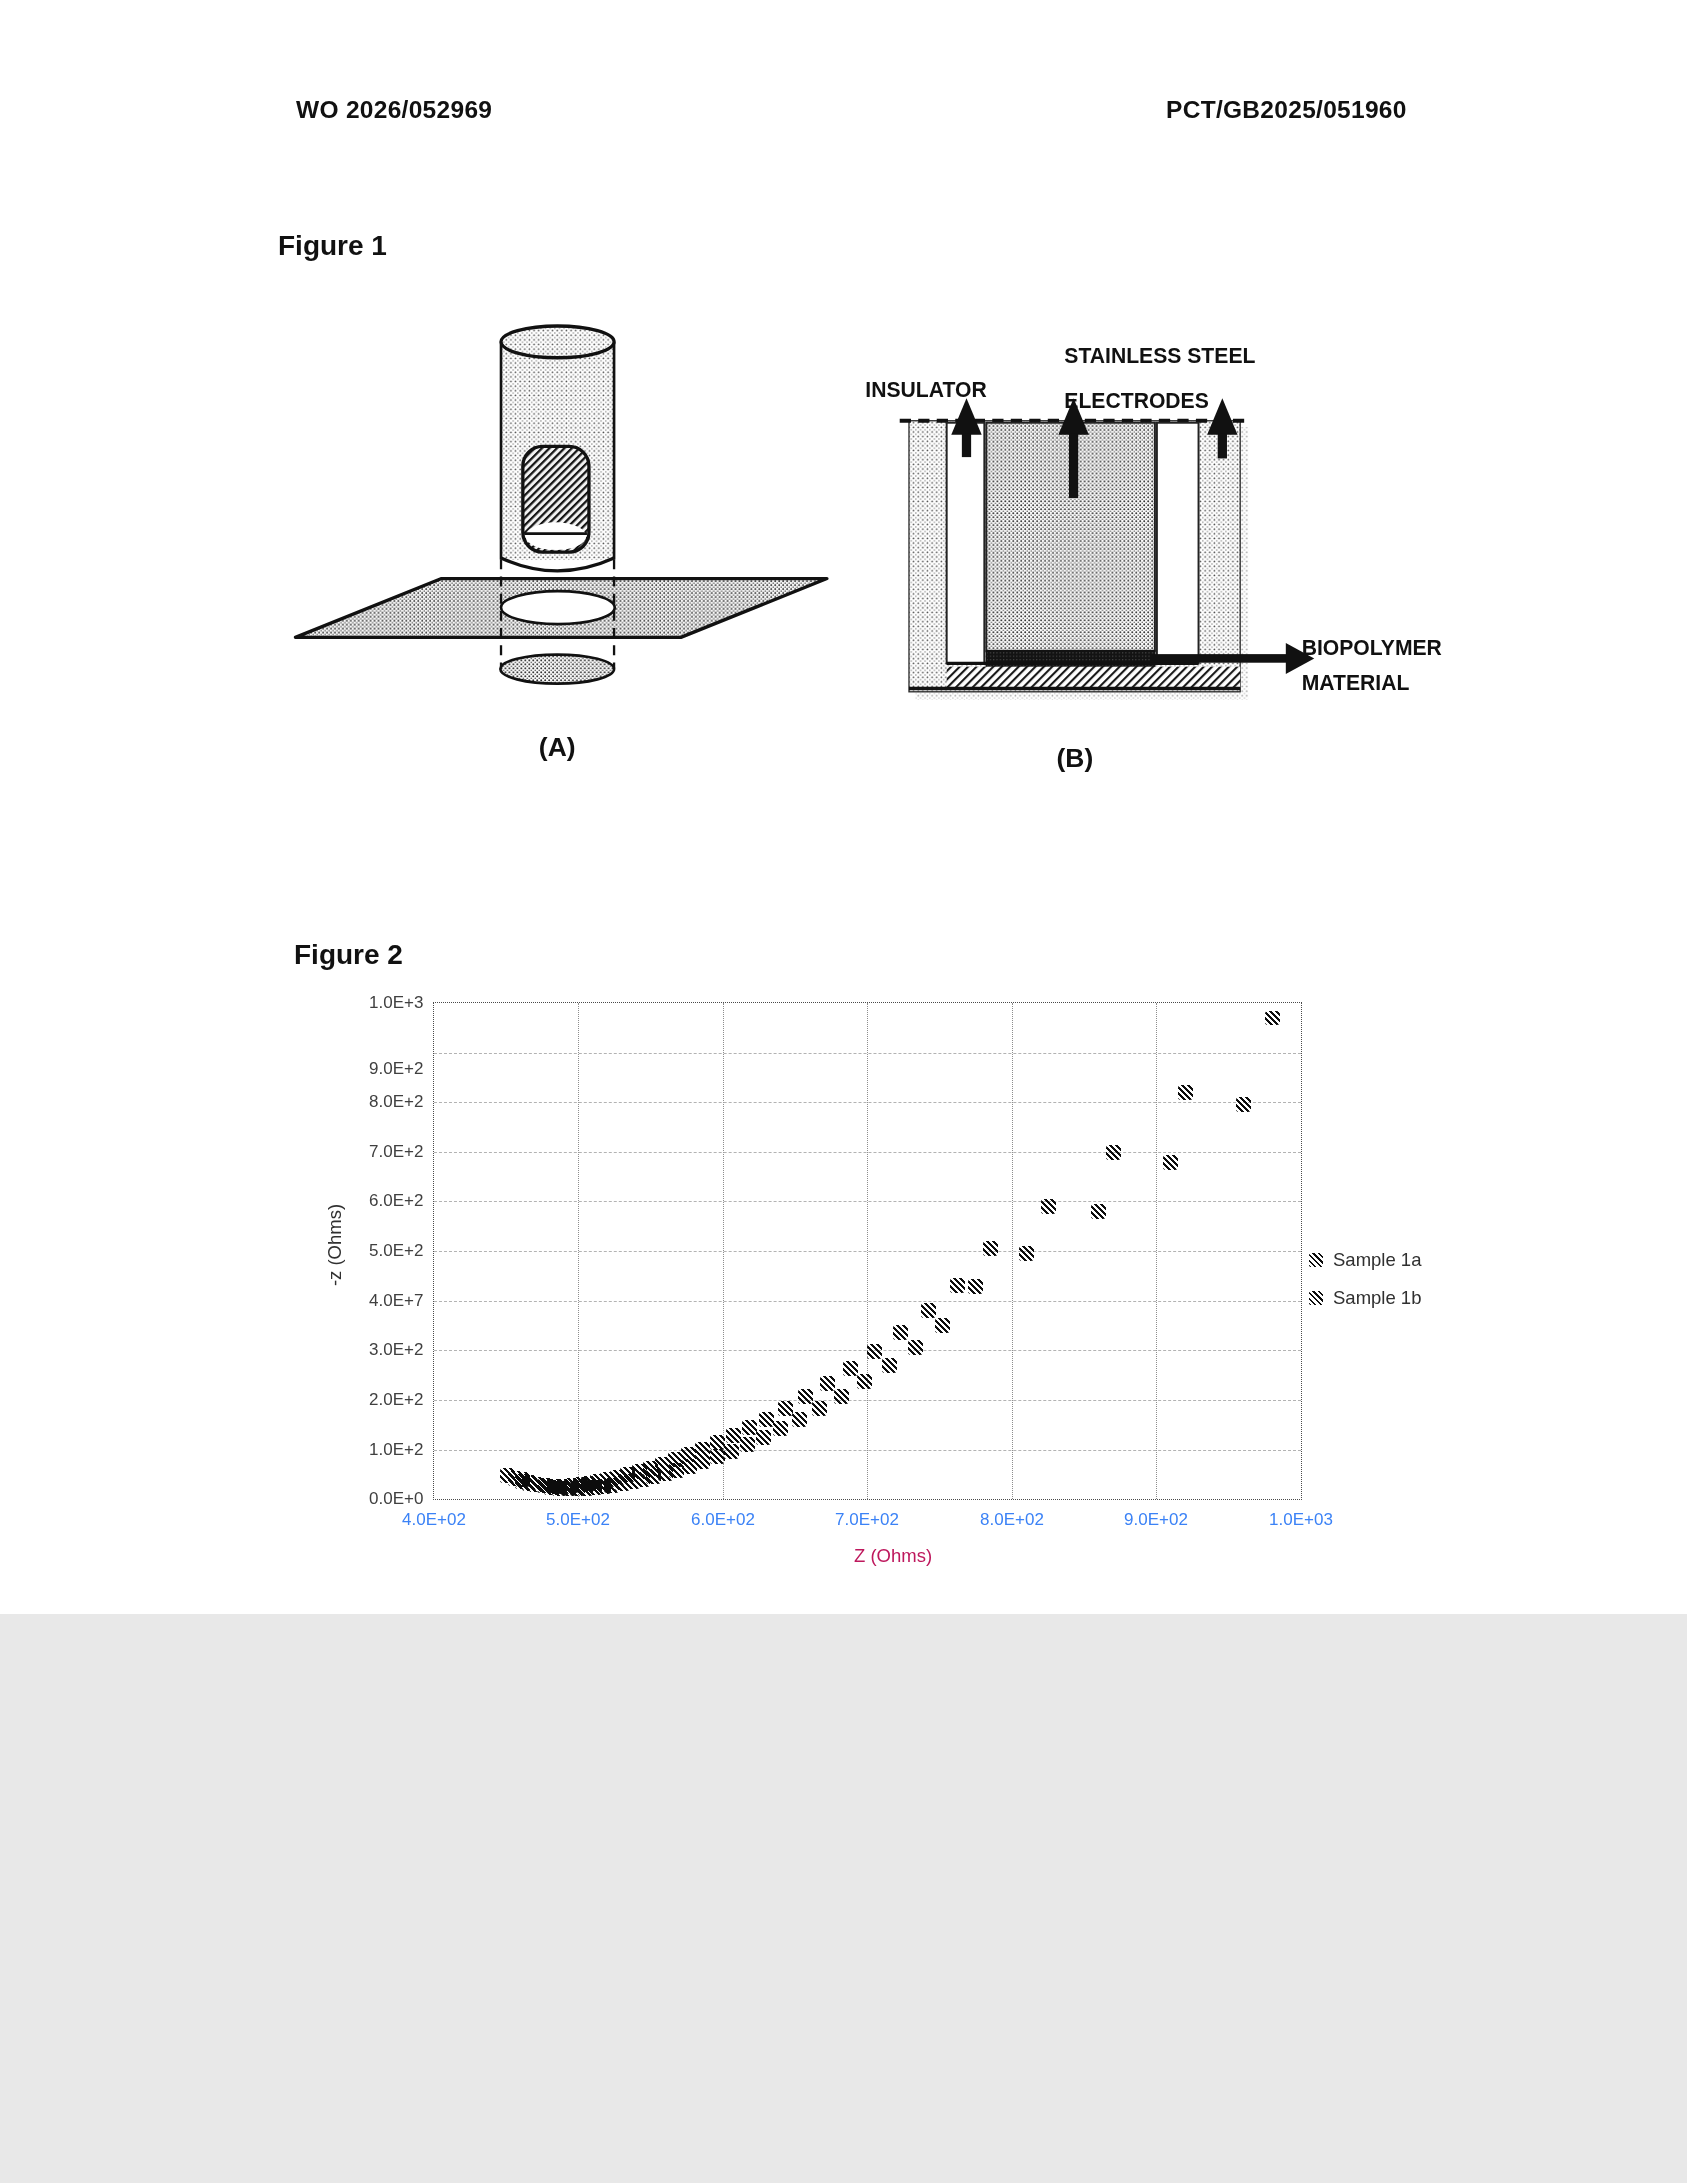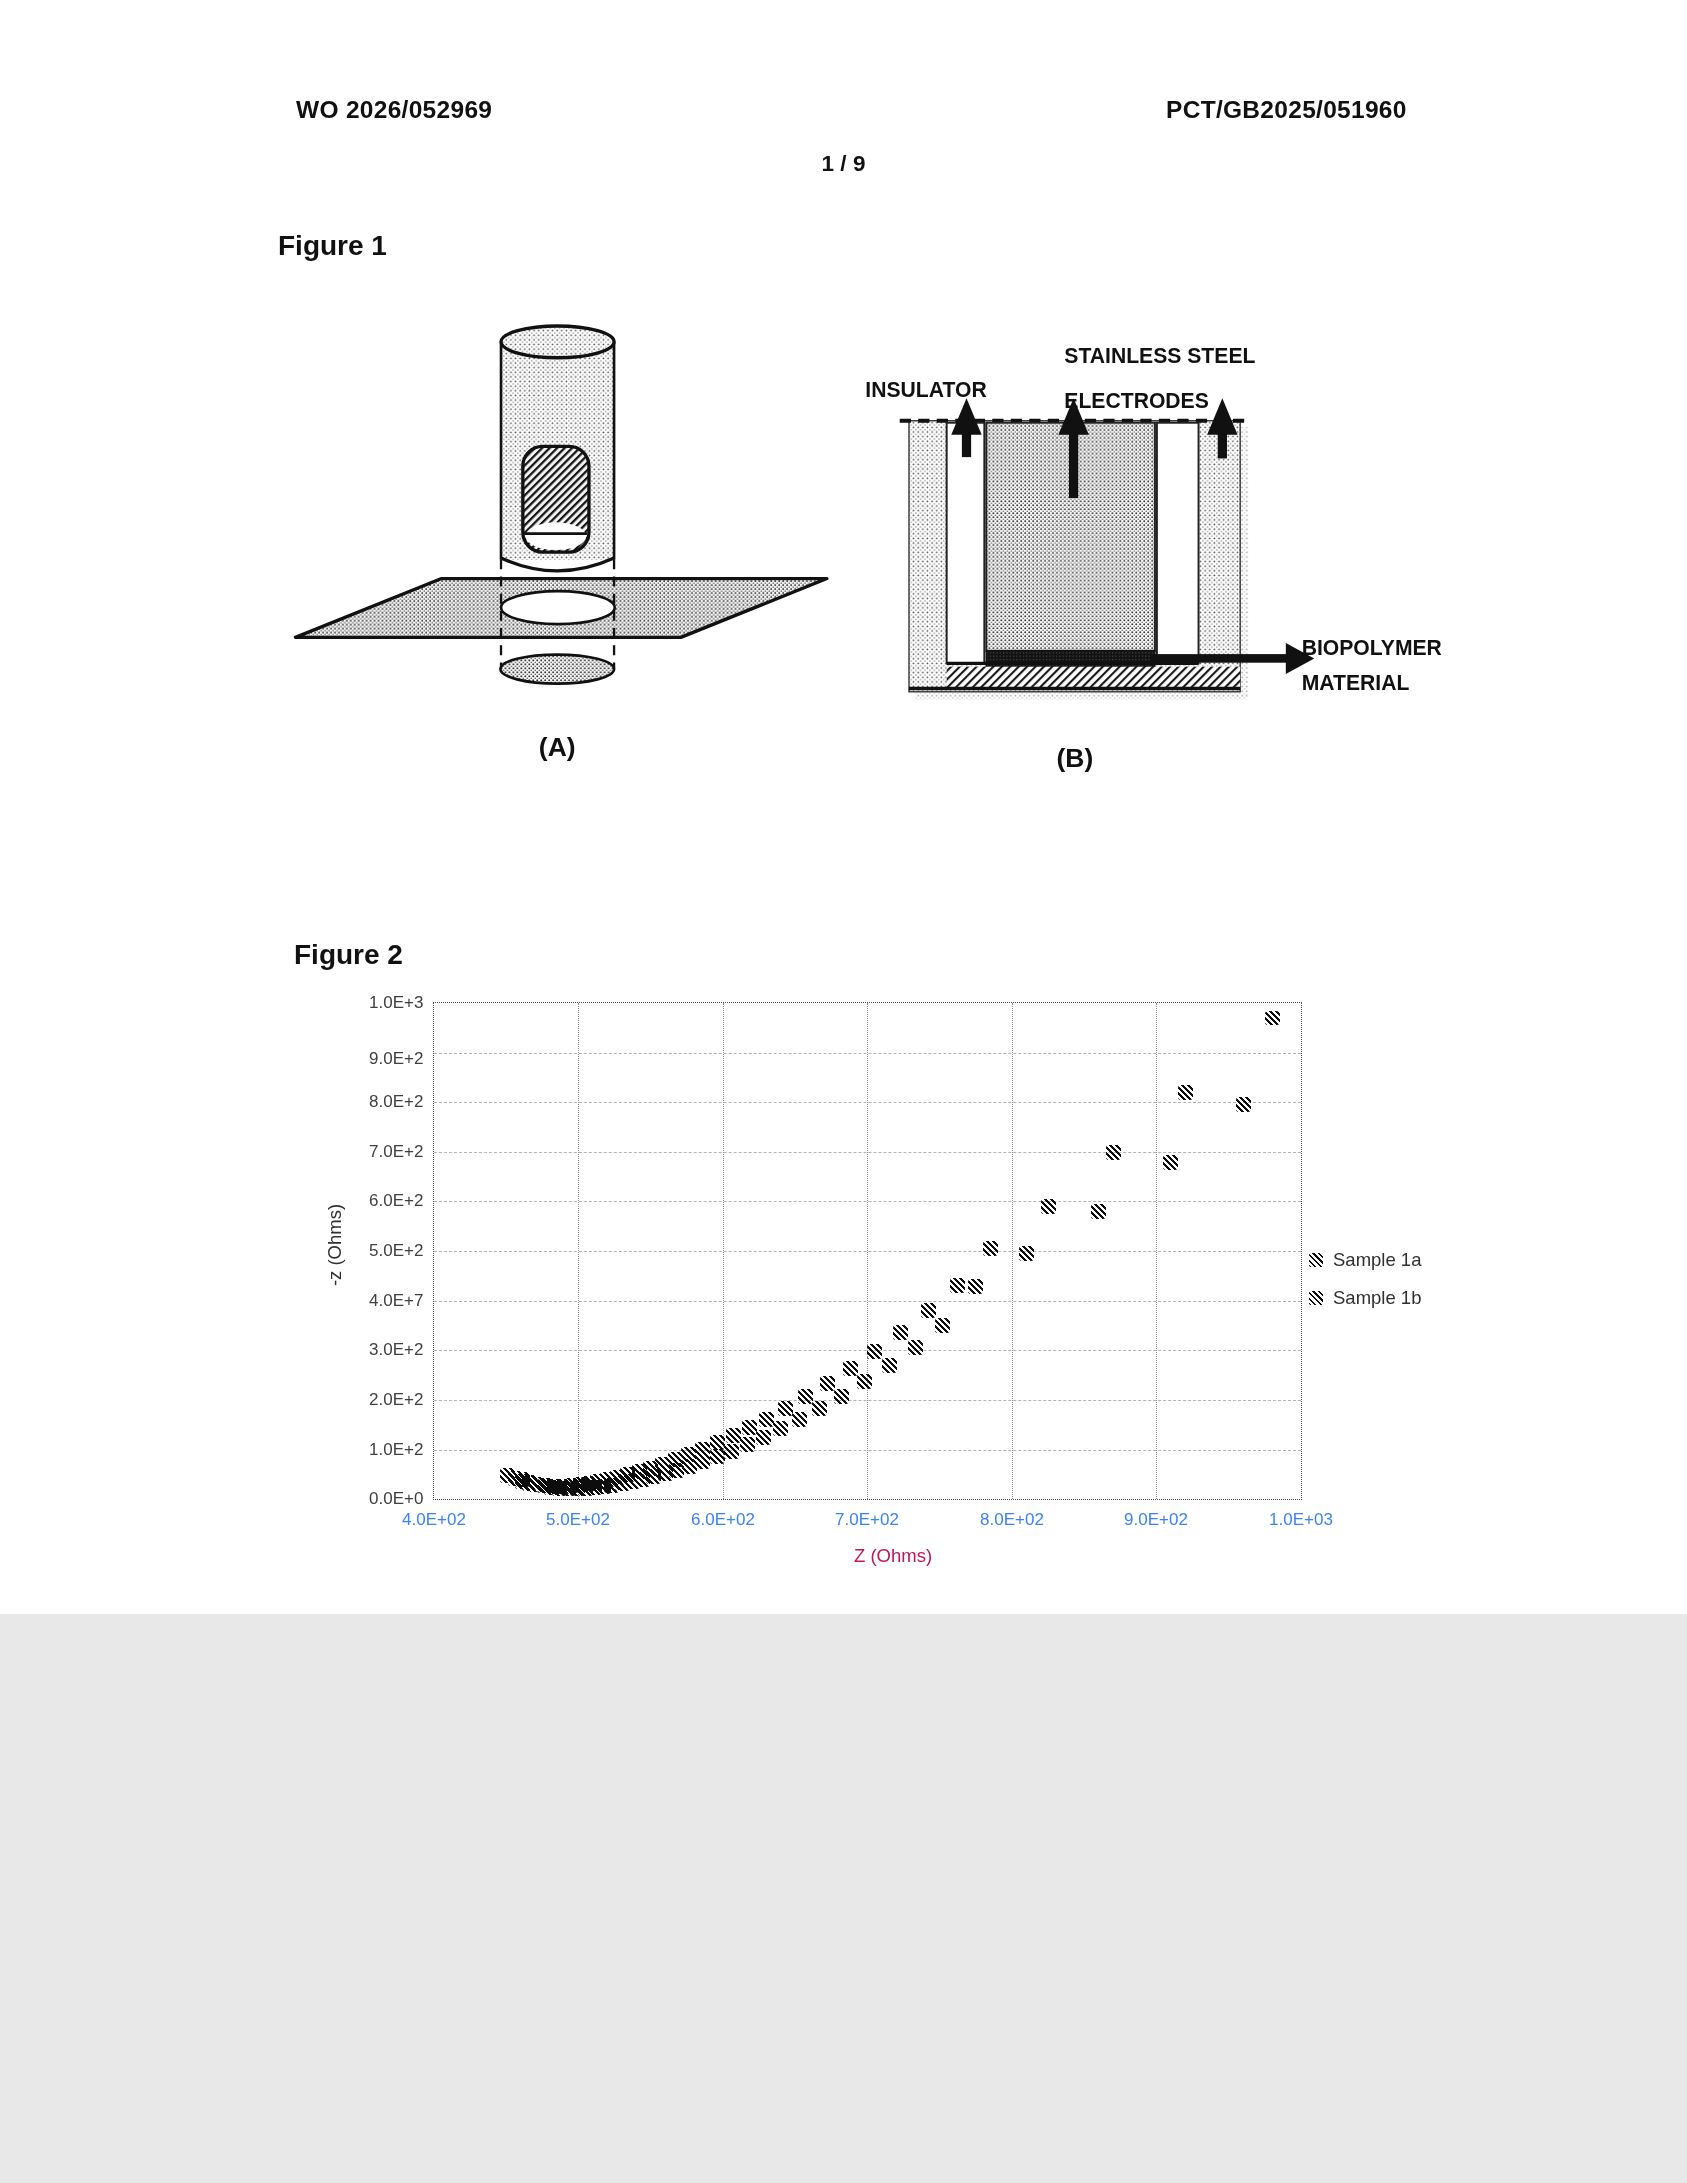--- a/index.html
+++ b/index.html
@@ -33,21 +33,20 @@
 
   svg text{font-family:"Liberation Sans",sans-serif;}
 </style>
 </head>
 <body>
 
 <div id="page">
 
   <div class="hdr" id="header-left">WO 2026/052969</div>
   <div class="hdr" id="header-right">PCT/GB2025/051960</div>
-  <div id="page-number">1 / 9</div>
 
   <div class="fig-title" id="fig1-title">Figure 1</div>
 
   <svg style="position:absolute;left:265px;top:278px;" width="595" height="490" viewBox="400 420 900 740">
     <defs>
       <pattern id="dotsLightA" width="7" height="7" patternUnits="userSpaceOnUse">
         <rect width="7" height="7" fill="#ffffff"></rect>
         <circle cx="2" cy="2" r="1.3" fill="#4a4a4a"></circle>
         <circle cx="5.5" cy="5.5" r="1" fill="#6a6a6a"></circle>
       </pattern>
@@ -169,21 +168,21 @@
       <div class="yticklab" style="top: 298px;">4.0E+7</div>
       <div class="gridh" style="top: 248px;"></div>
       <div class="yticklab" style="top: 248px;">5.0E+2</div>
       <div class="gridh" style="top: 198px;"></div>
       <div class="yticklab" style="top: 198px;">6.0E+2</div>
       <div class="gridh" style="top: 149px;"></div>
       <div class="yticklab" style="top: 149px;">7.0E+2</div>
       <div class="gridh" style="top: 99px;"></div>
       <div class="yticklab" style="top: 99px;">8.0E+2</div>
       <div class="gridh" style="top: 50px;"></div>
-      <div class="yticklab" style="top: 56px;">9.0E+2</div>
+      <div class="yticklab" style="top: 66px;">9.0E+2</div>
       <div class="yticklab" style="top: 0px;">1.0E+3</div>
       <div class="marker" style="left: 66px; top: 465px;"></div>
       <div class="marker" style="left: 74px; top: 468px;"></div>
       <div class="marker" style="left: 81px; top: 471px;"></div>
       <div class="marker" style="left: 88px; top: 473px;"></div>
       <div class="marker" style="left: 95px; top: 474px;"></div>
       <div class="marker" style="left: 104px; top: 475px;"></div>
       <div class="marker" style="left: 113px; top: 476px;"></div>
       <div class="marker" style="left: 121px; top: 476px;"></div>
       <div class="marker" style="left: 130px; top: 475px;"></div>

